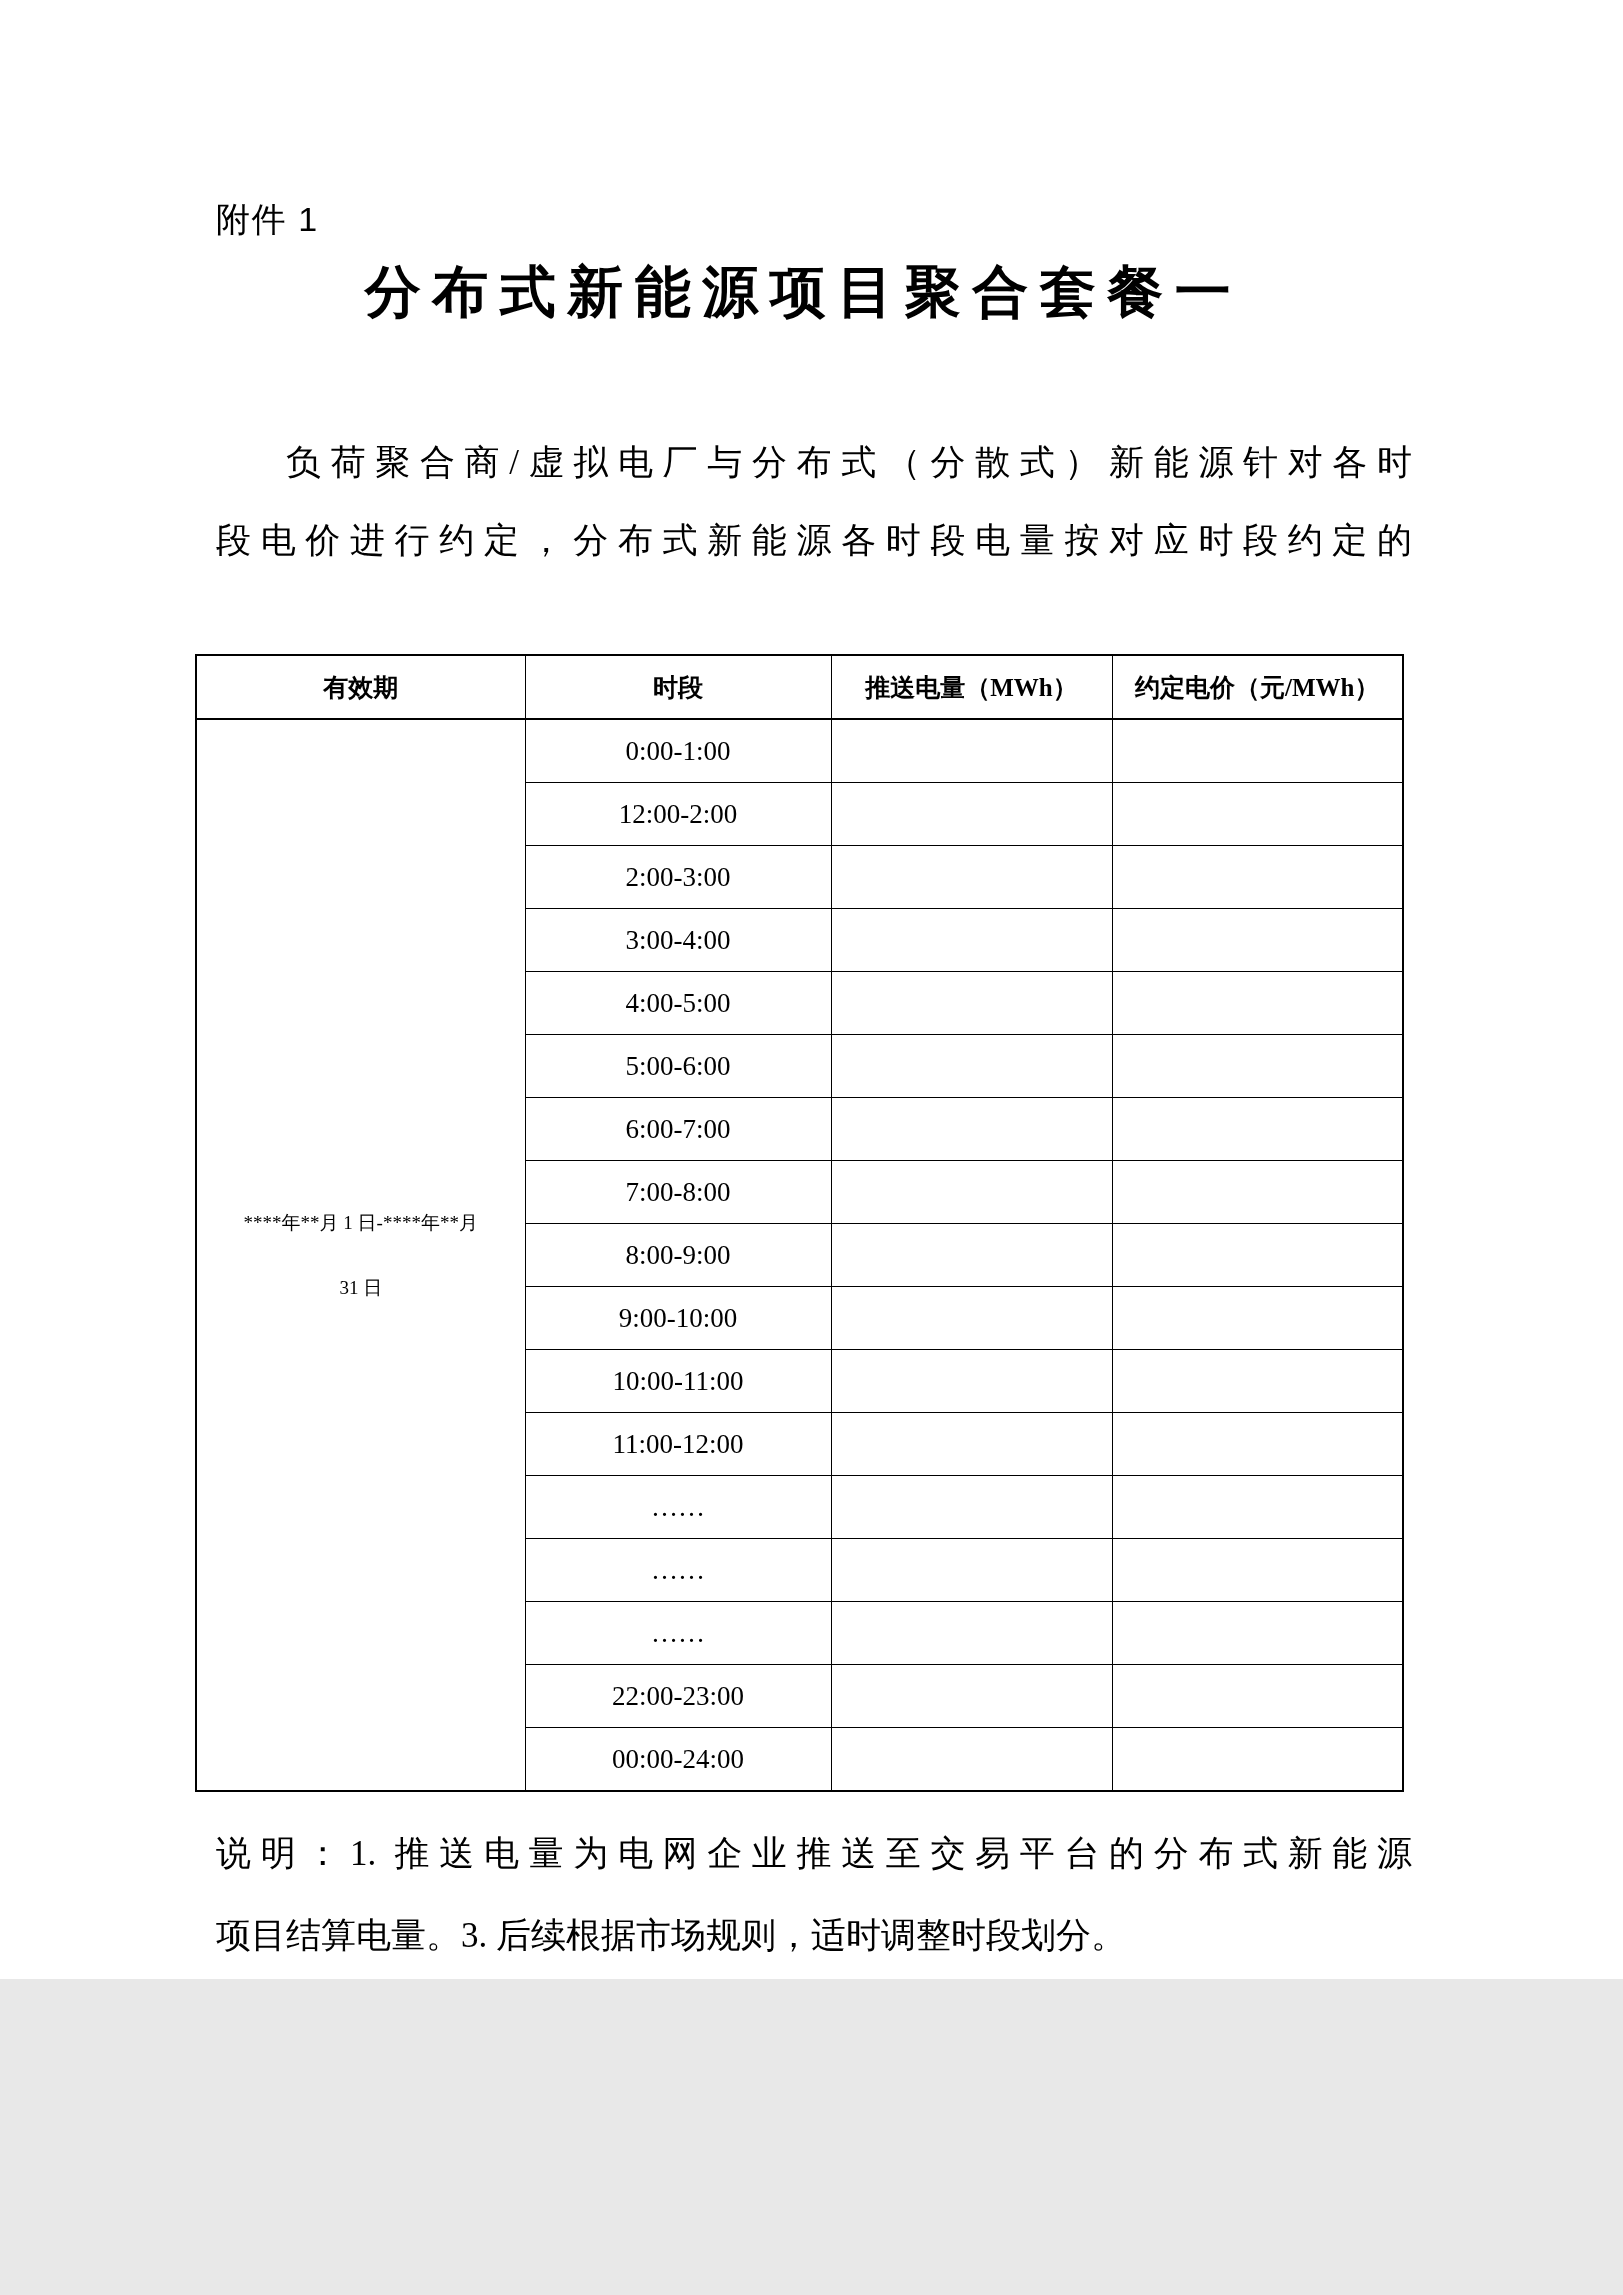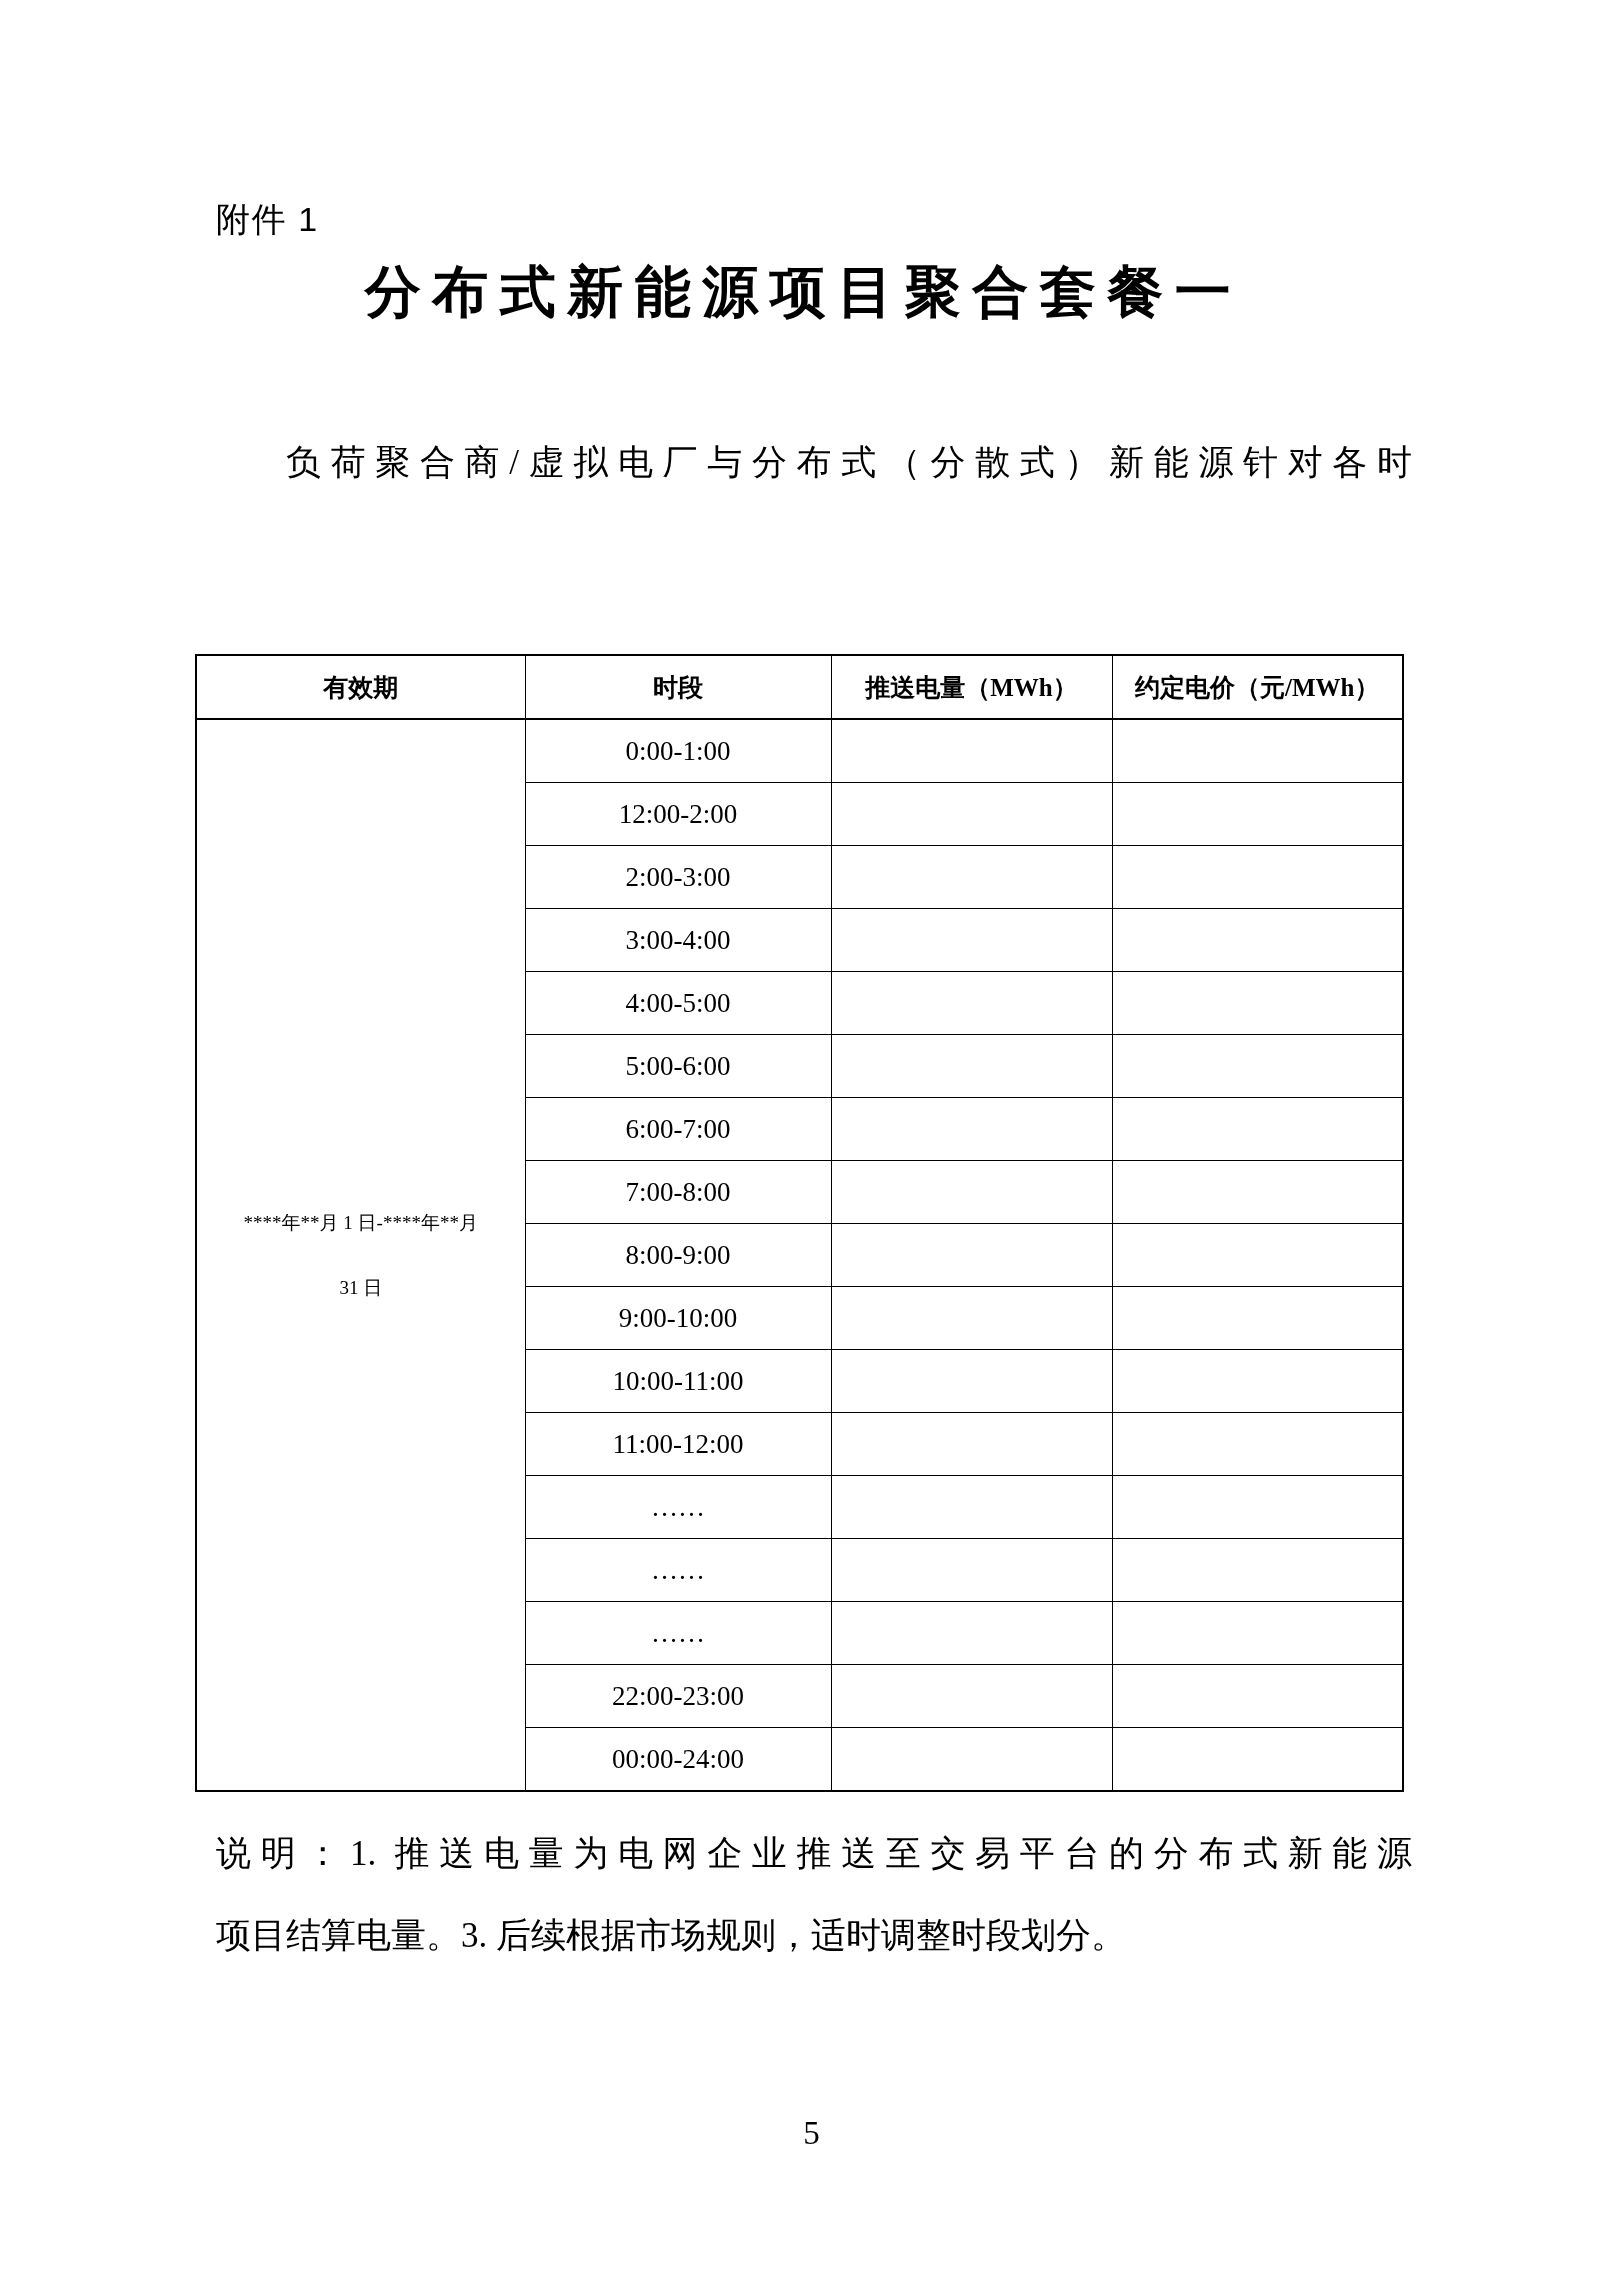--- a/index.html
+++ b/index.html
@@ -1,17 +1,17 @@
 <!DOCTYPE html>
 <html style="font-size:13px"><head>
 <meta charset="utf-8">
 <style>
   html,body { margin:0; padding:0; background:#e8e8e8; }
   .page {
-    position:relative; width:1623px; height:2295px; background:#ffffff;
+    position:relative; width:1623px; height:1979px; background:#ffffff;
     font-family:"Liberation Serif", serif; color:#000; overflow:hidden;
     margin:0 auto;
   }
   .attachment {
     position:absolute; left:216px; top:201px;
     font-family:"Liberation Sans", sans-serif;
     font-size:34px; line-height:1.1; letter-spacing:1.6px;
   }
   .title {
     position:absolute; left:0; right:16px; top:260px; margin:0;
@@ -53,20 +53,21 @@
 <body>
 
 <div class="page">
 
   <div class="attachment">附件 1</div>
 
   <h1 class="title">分布式新能源项目聚合套餐一</h1>
 
   <div class="intro">
     <div class="textline just indent">负荷聚合商/虚拟电厂与分布式（分散式）新能源针对各时</div>
+    <div class="textline just">段电价进行约定，分布式新能源各时段电量按对应时段约定的</div>
   </div>
 
   <table class="pkg-table">
     <colgroup>
       <col style="width:329px">
       <col style="width:306px">
       <col style="width:281px">
       <col style="width:291px">
     </colgroup>
     <thead>

